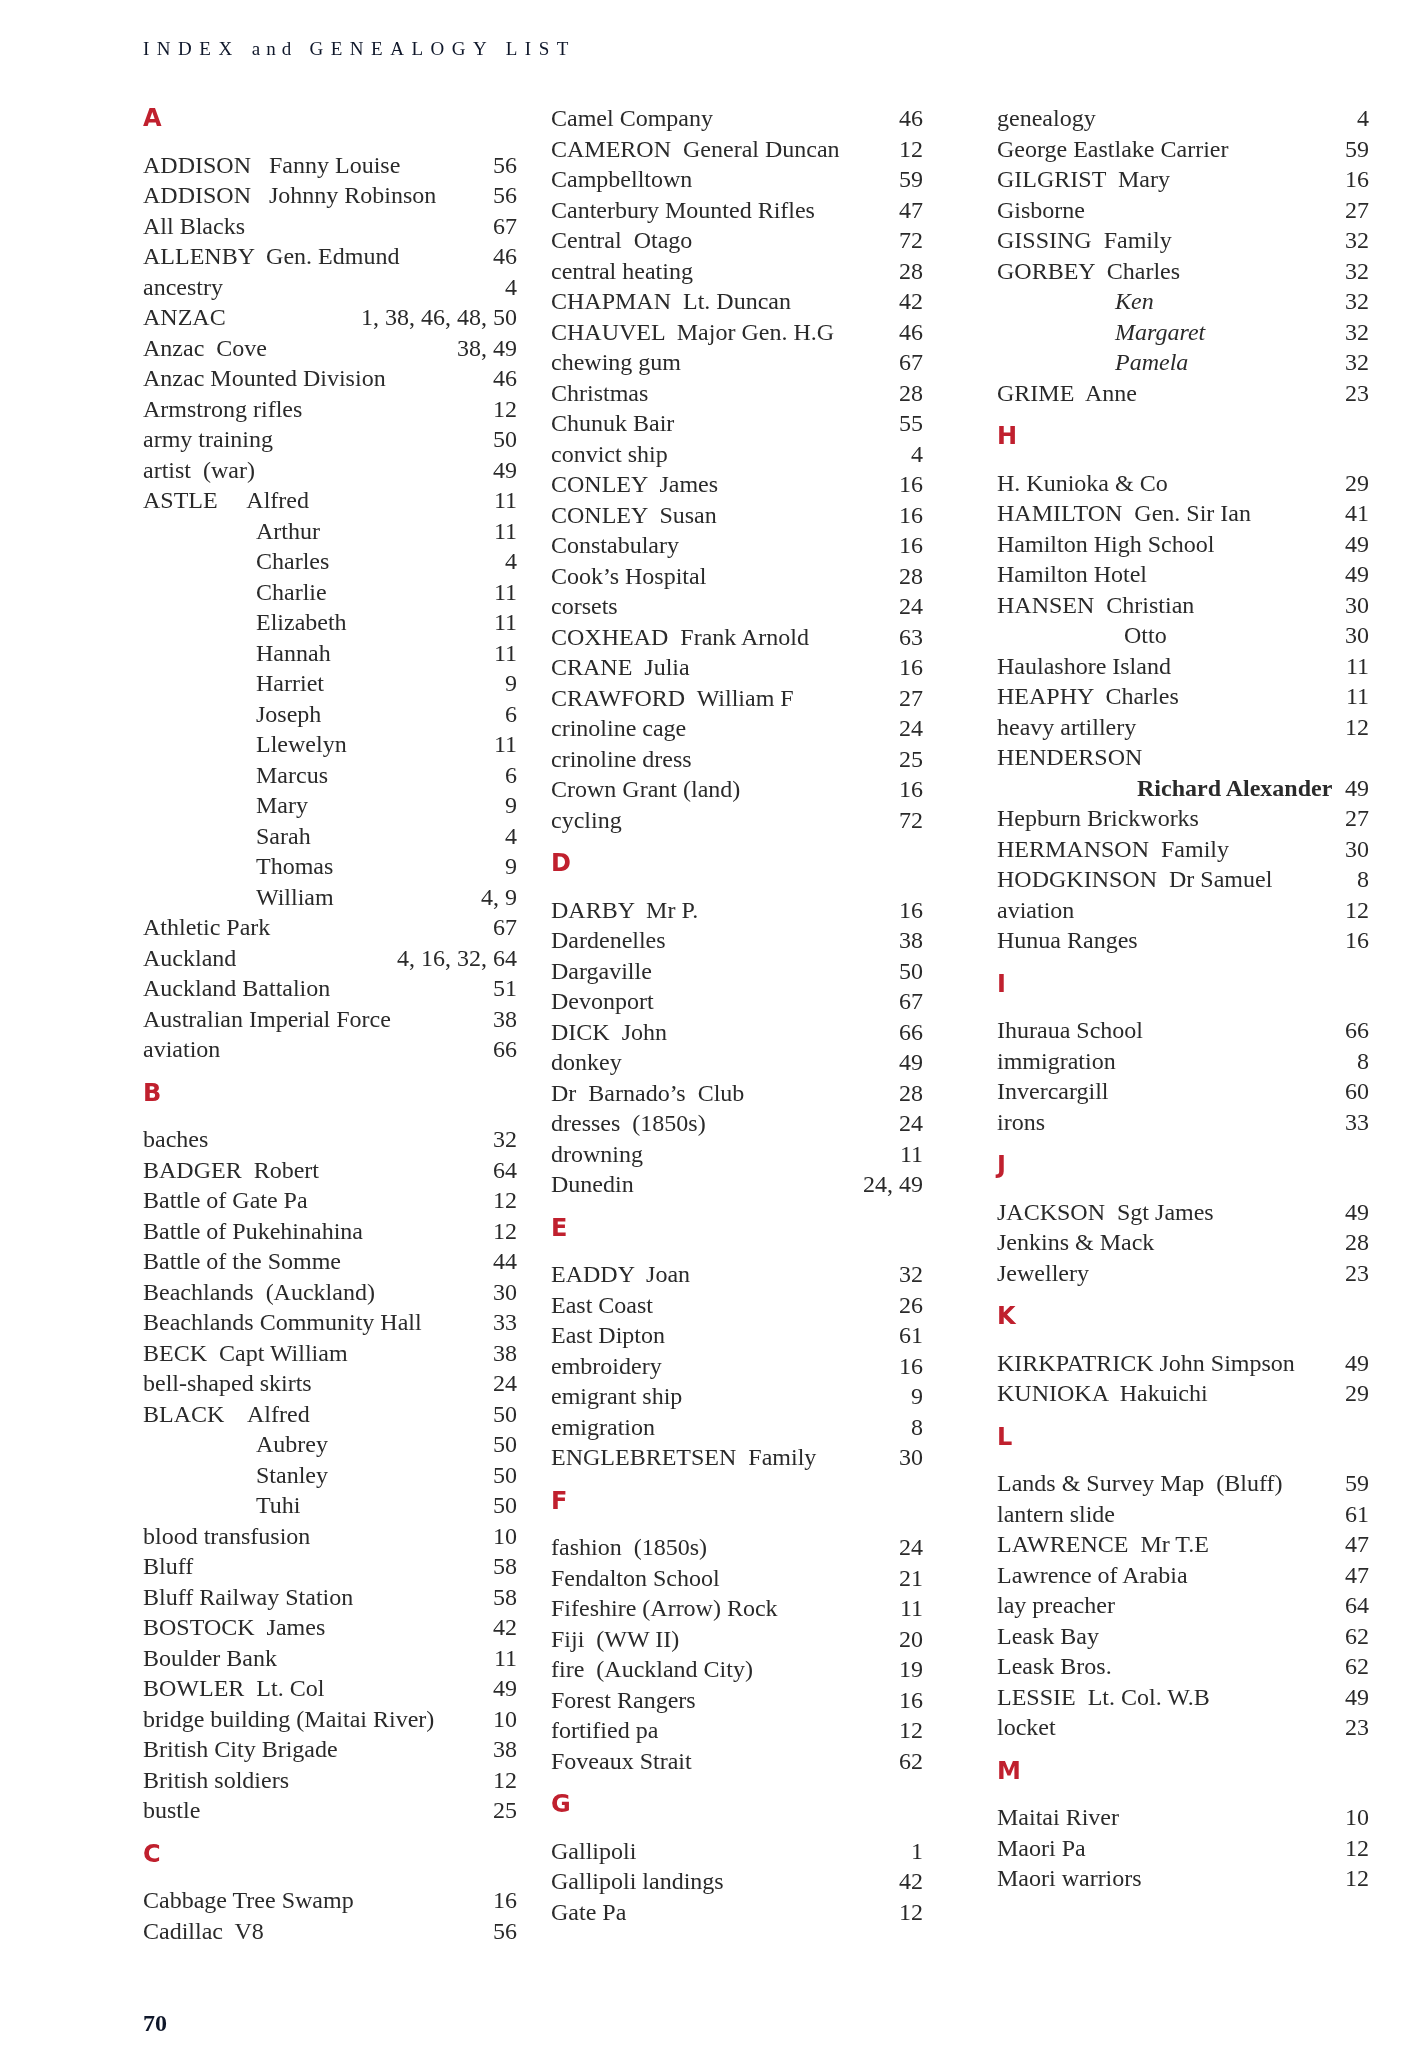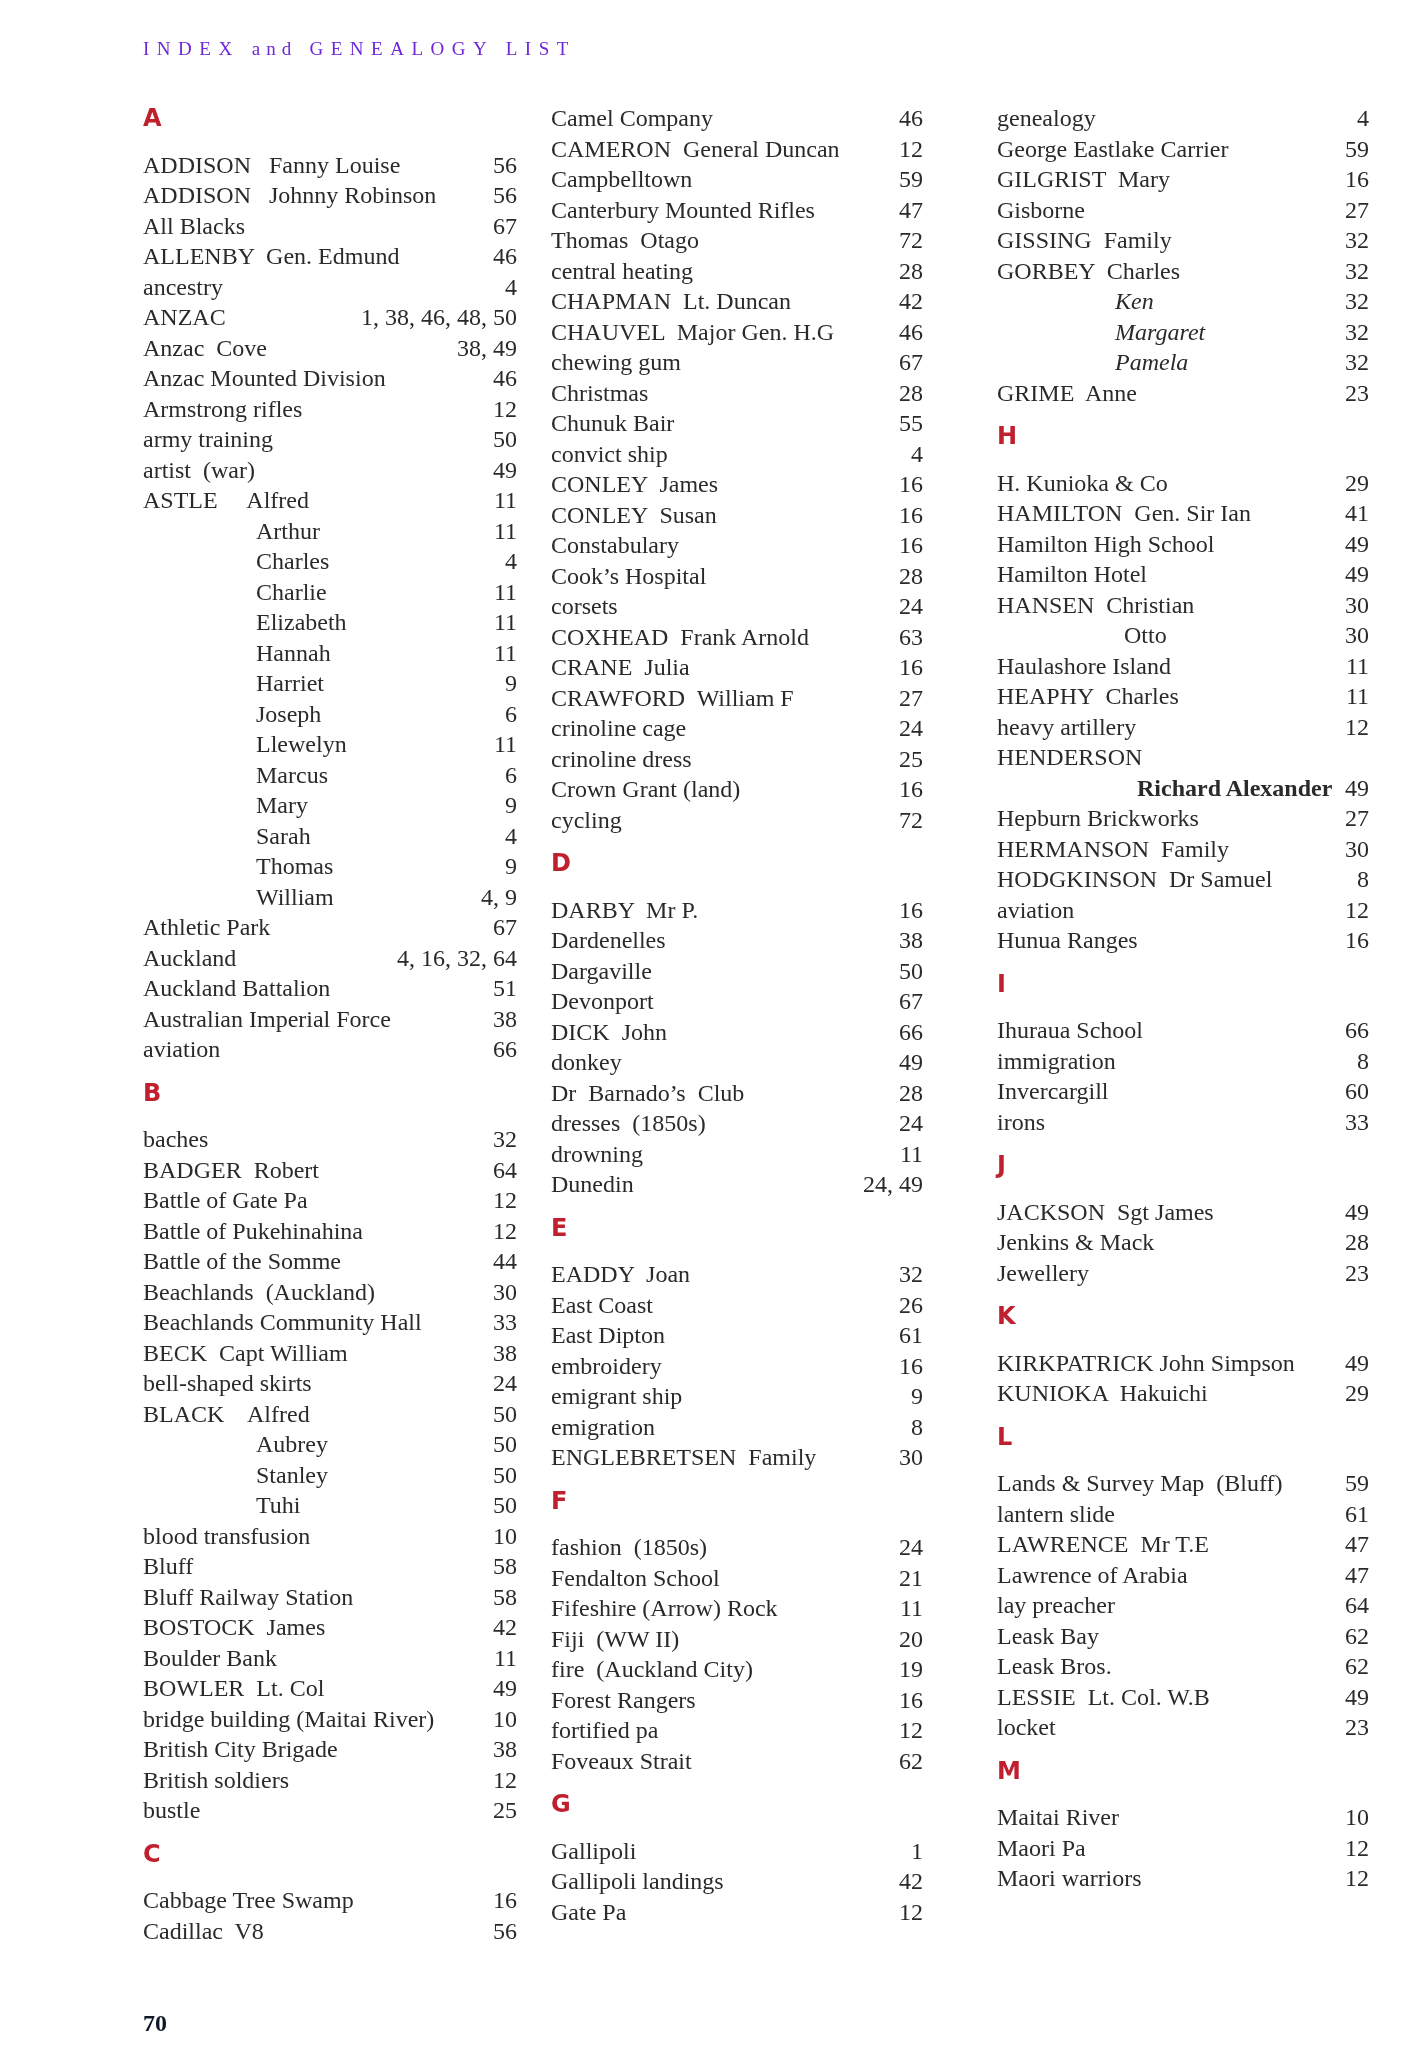--- a/index.html
+++ b/index.html
@@ -1,19 +1,19 @@
 <!DOCTYPE html>
 <html><head>
 <meta charset="utf-8">
 <style>
   html, body { margin: 0; padding: 0; background: #ffffff; }
   body { width: 1426px; height: 2048px; position: relative; overflow: hidden;
          font-family: "Liberation Serif", "DejaVu Serif", serif; color: #2a2a2a; }
   .running-head { position: absolute; left: 143px; top: 38px; font-size: 19px;
-                  letter-spacing: 7.5px; color: #6d28d9; font-family: "Liberation Serif", serif; text-align: center; }
+                  letter-spacing: 7.5px; color: #0f172a; font-family: "Liberation Serif", serif; text-align: center; }
   .running-head .lc { letter-spacing: 6px; }
   .col { position: absolute; top: 103px; }
   .col-1 { left: 143px; width: 374px; }
   .col-2 { left: 551px; width: 372px; }
   .col-3 { left: 997px; width: 372px; }
   .letter { font-family: "DejaVu Sans", sans-serif; font-weight: bold; color: #c0202e;
             font-size: 24px; height: 30.5px; line-height: 30px; margin-bottom: 16px; }
   .letter.first-in-col { margin-top: 0; }
   .letter.gap { margin-top: 13px; }
   .entry { display: flex; justify-content: space-between; align-items: baseline;
@@ -272,21 +272,21 @@
     </div>
     <div class="entry">
       <span class="term">Campbelltown</span>
       <span class="pages">59</span>
     </div>
     <div class="entry">
       <span class="term">Canterbury Mounted Rifles</span>
       <span class="pages">47</span>
     </div>
     <div class="entry">
-      <span class="term">Thomas  Otago</span>
+      <span class="term">Central  Otago</span>
       <span class="pages">72</span>
     </div>
     <div class="entry">
       <span class="term">central heating</span>
       <span class="pages">28</span>
     </div>
     <div class="entry">
       <span class="term">CHAPMAN  Lt. Duncan</span>
       <span class="pages">42</span>
     </div>

